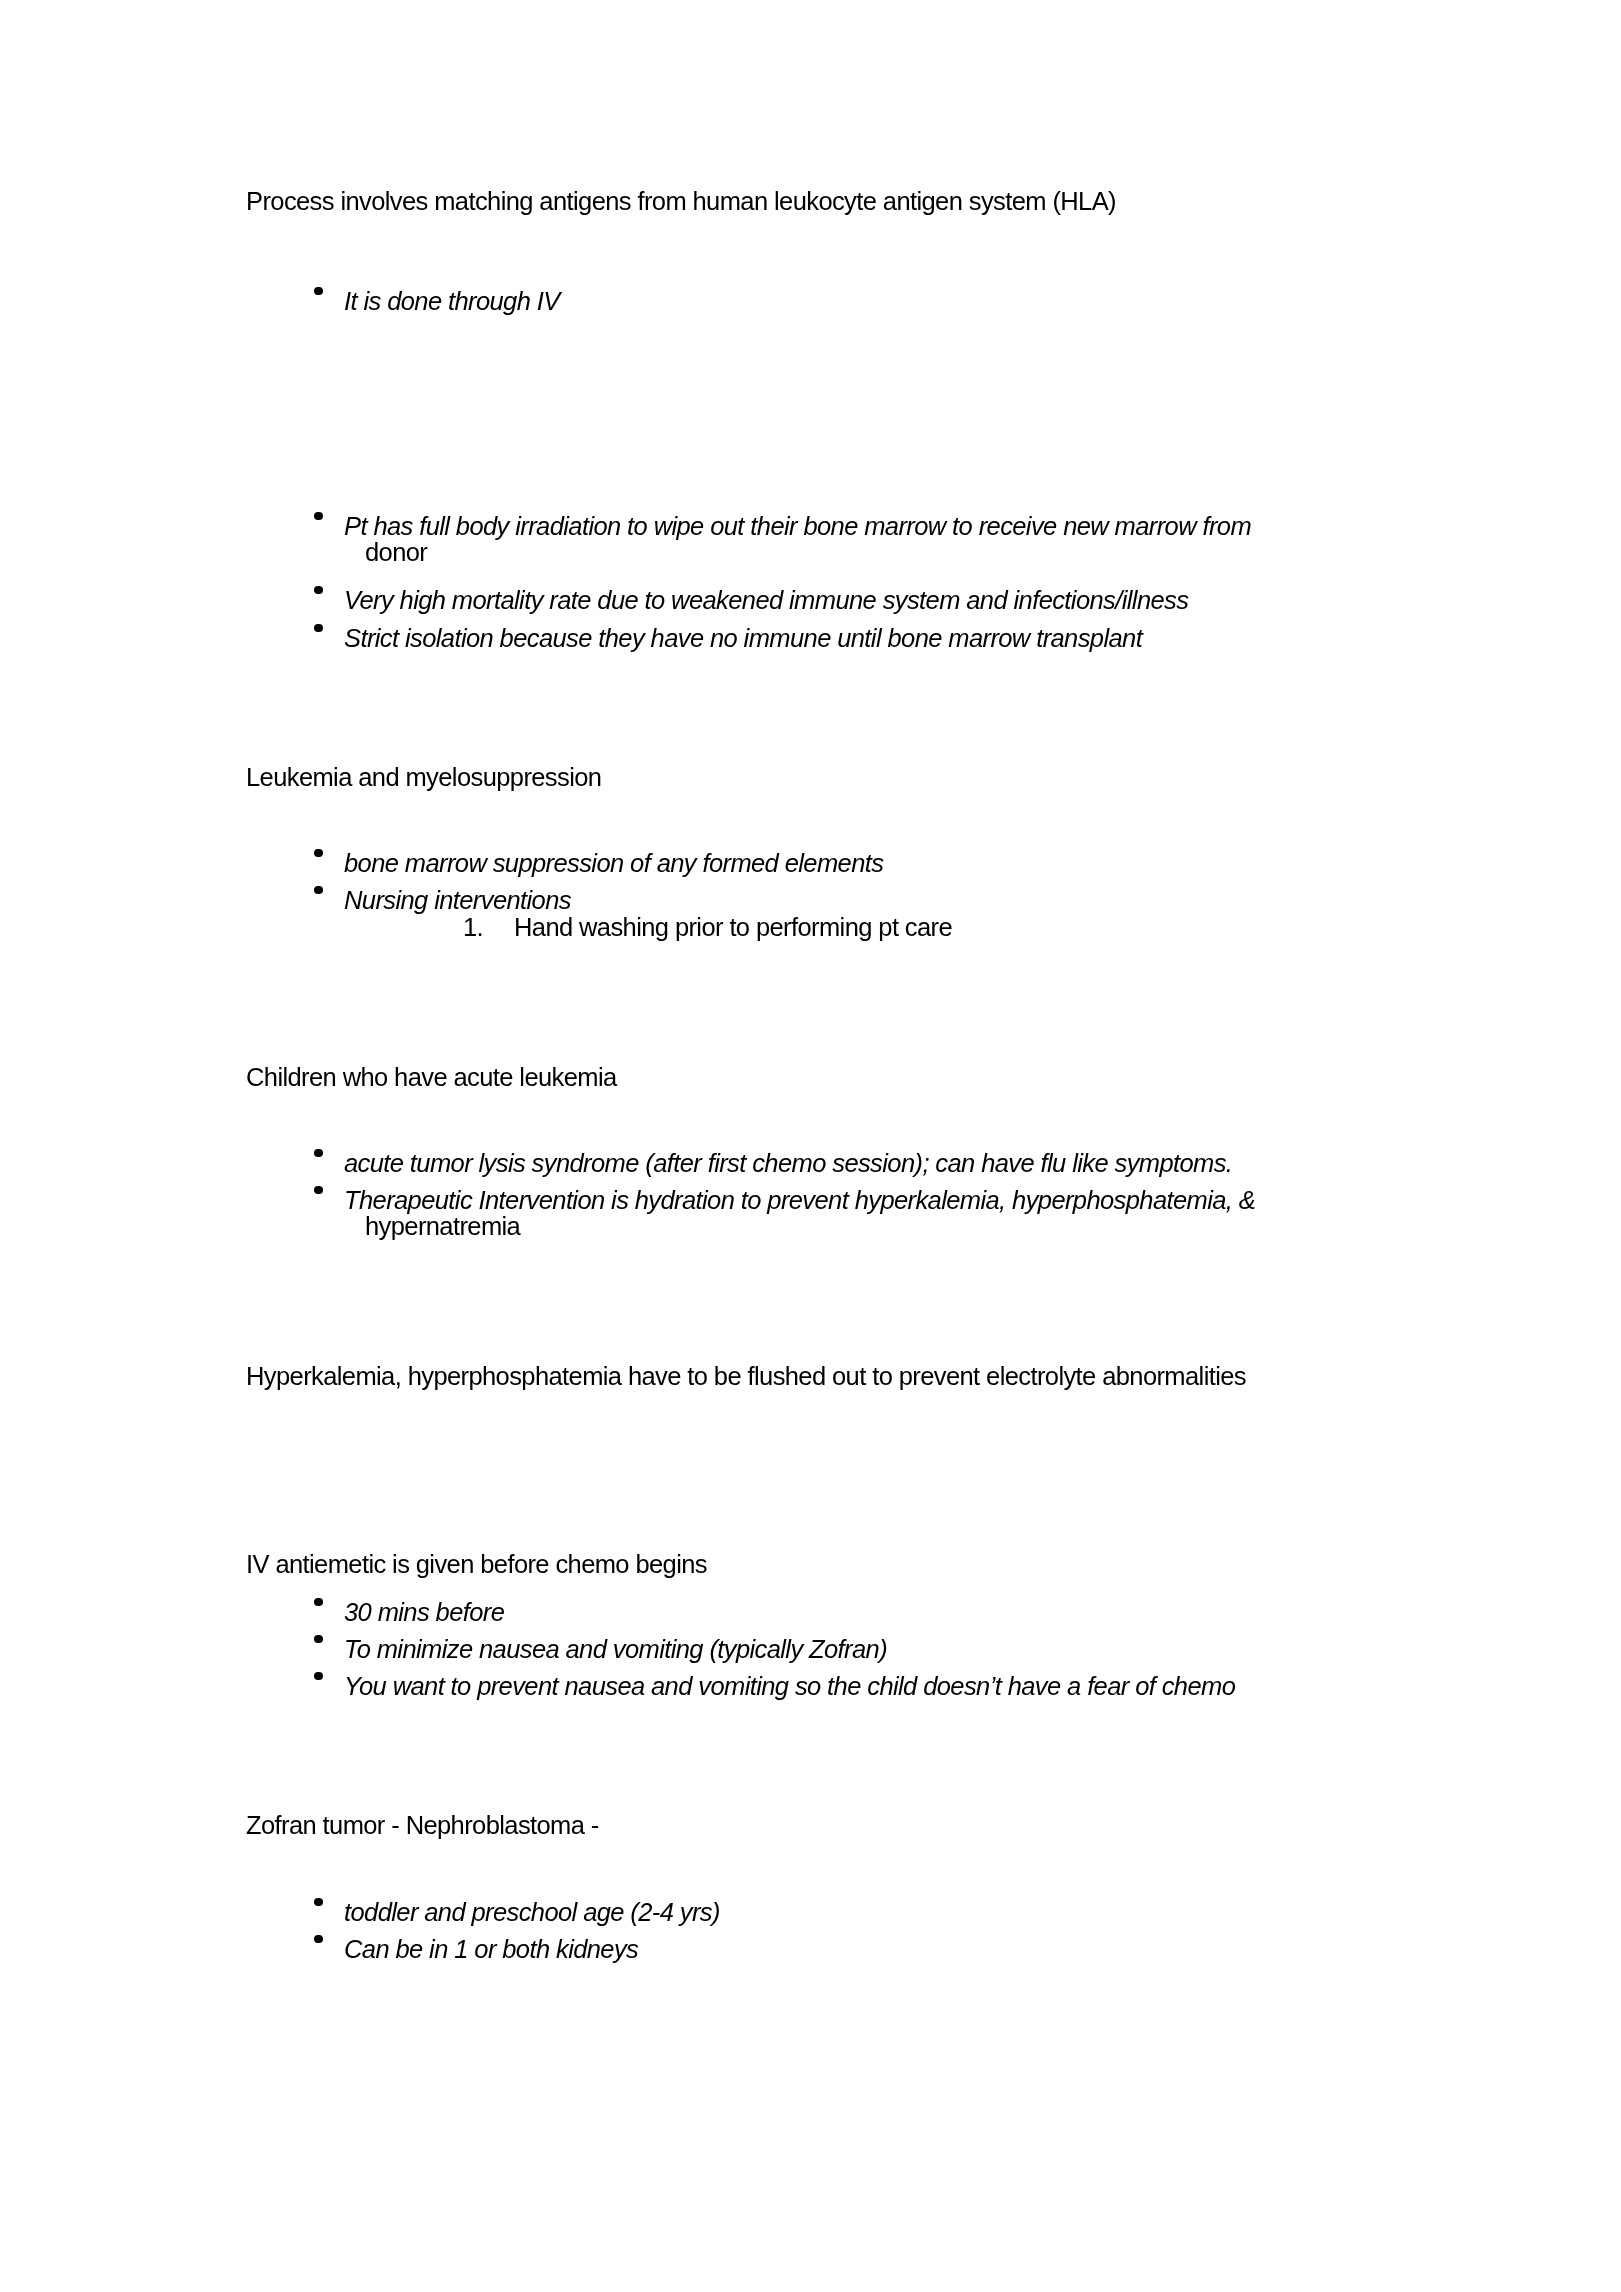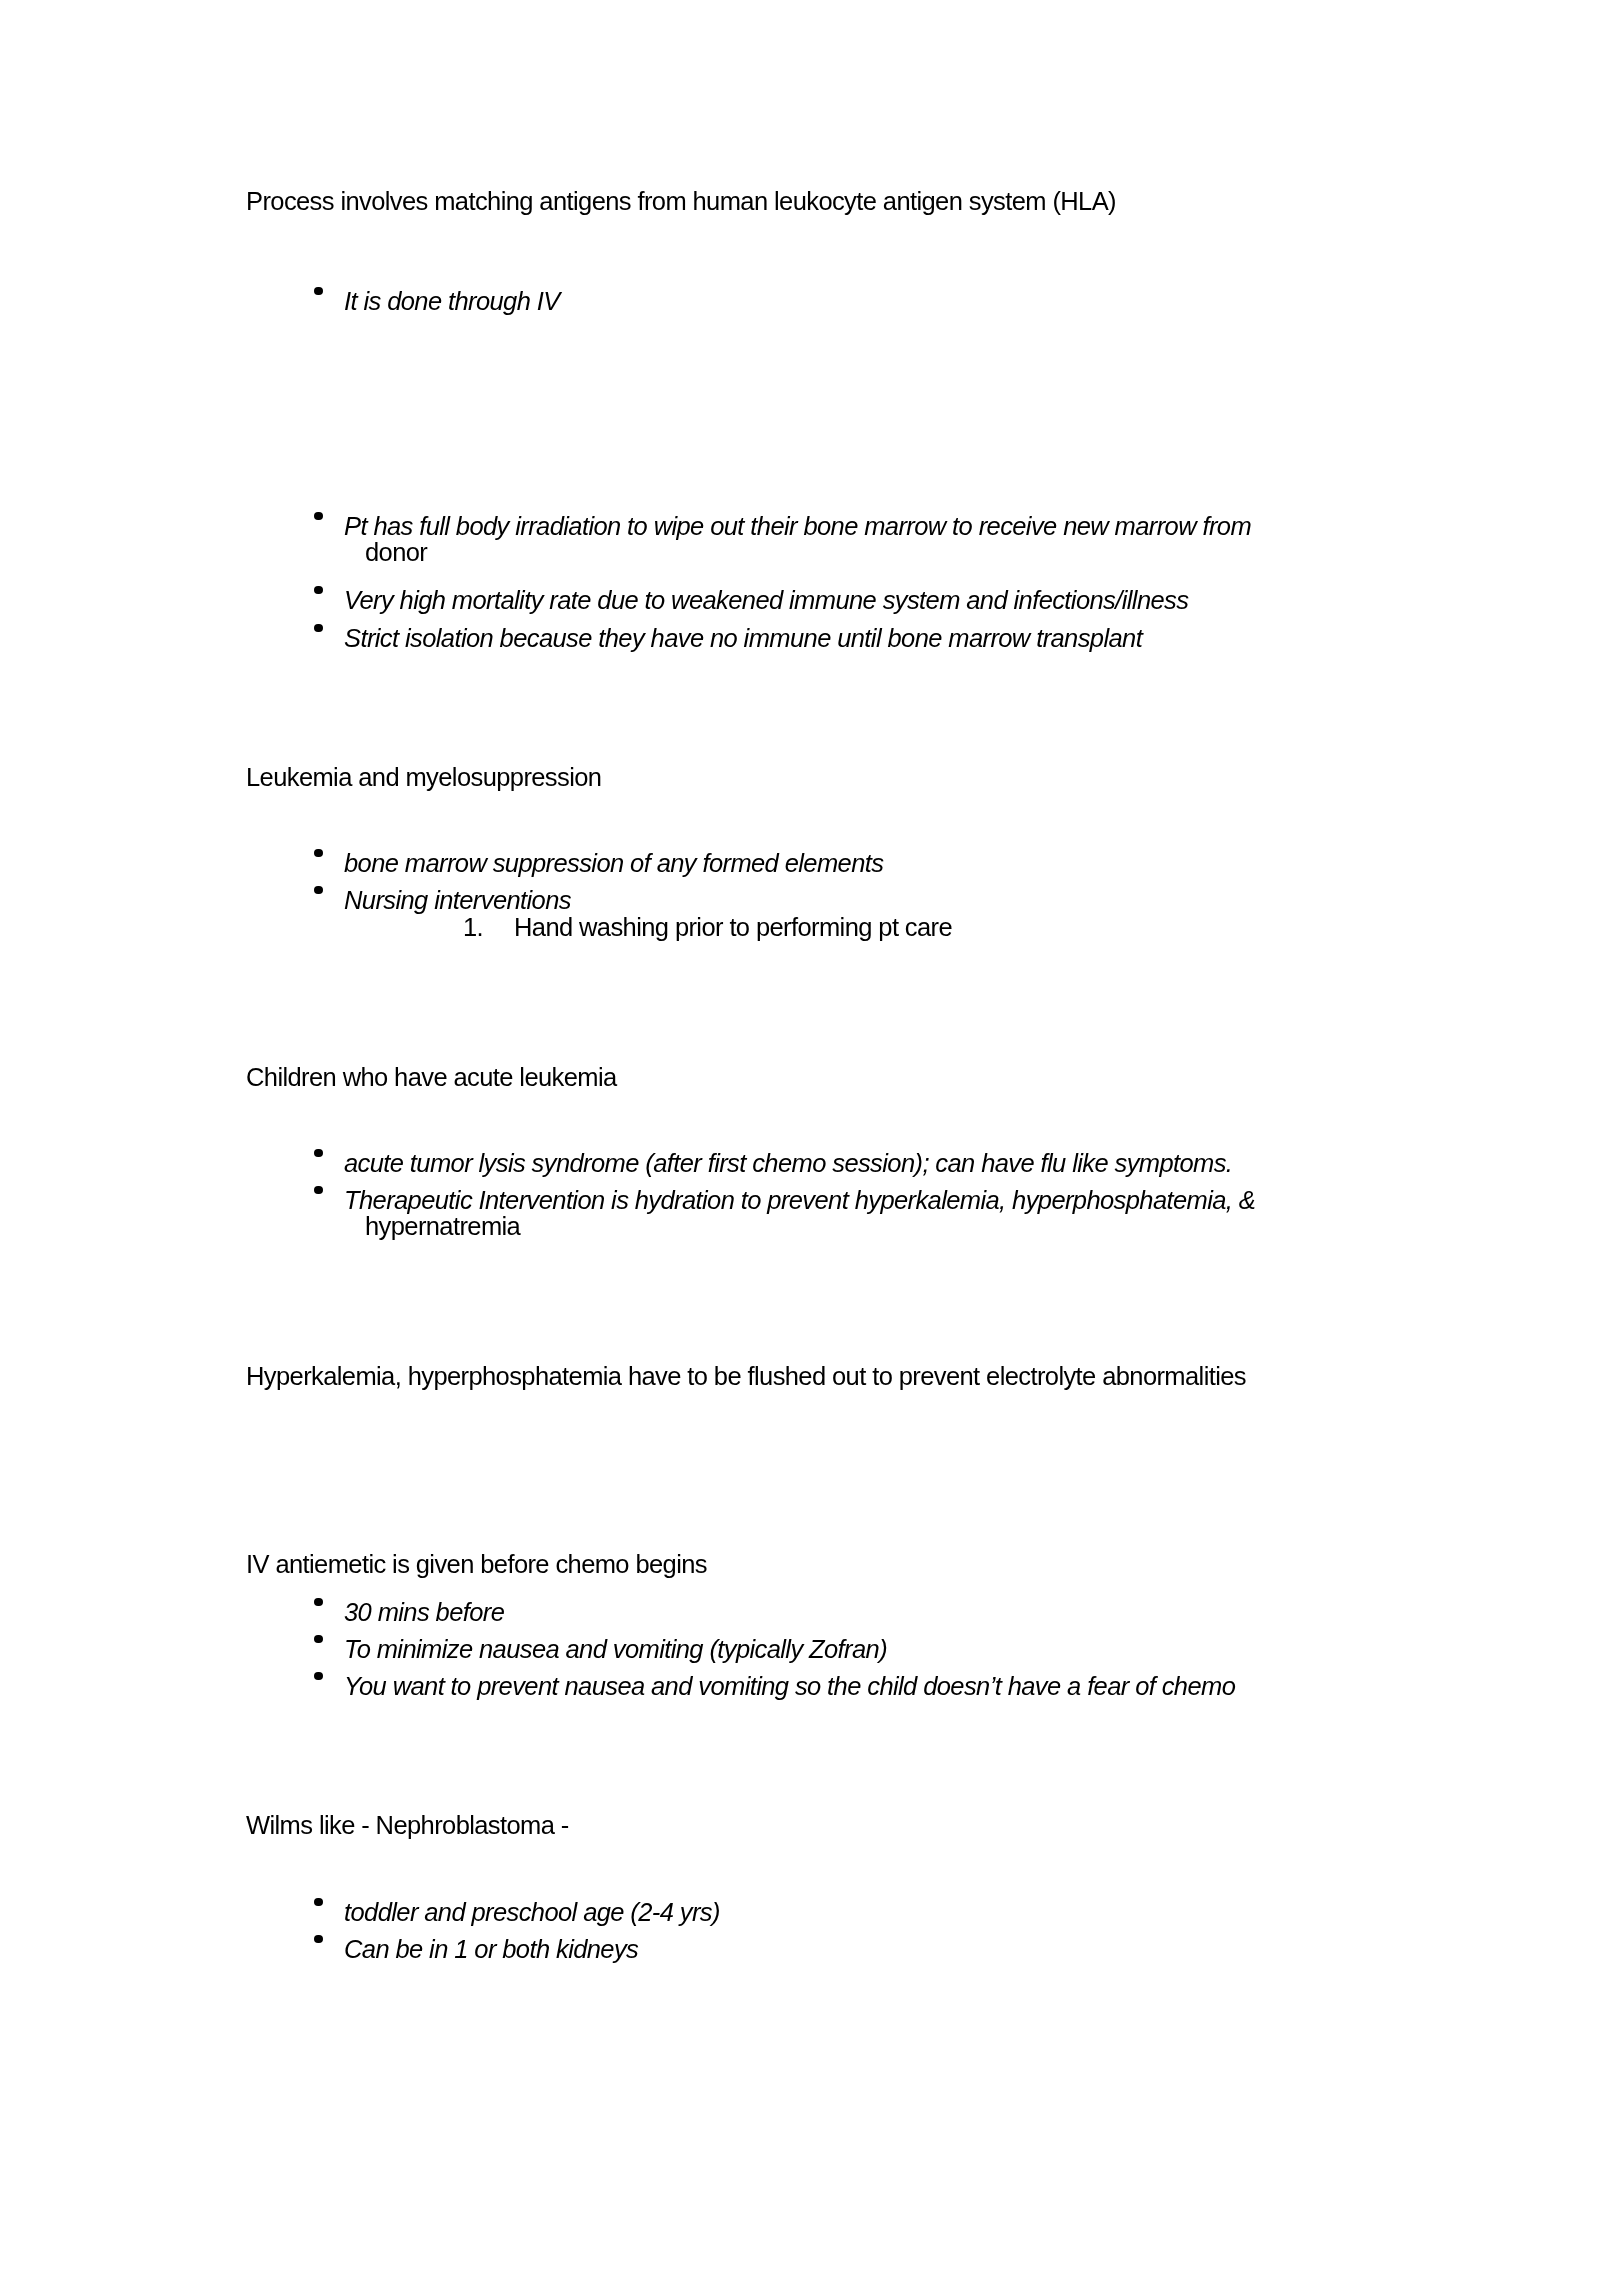--- a/index.html
+++ b/index.html
@@ -136,21 +136,21 @@
   </div>
   <div class="bullet" style="top:1620px;">
     <span class="dot"></span>
     <span class="txt"> To minimize nausea and vomiting (typically Zofran)</span>
   </div>
   <div class="bullet" style="top:1657px;">
     <span class="dot"></span>
     <span class="txt">You want to prevent nausea and vomiting so the child doesn’t have a fear of chemo</span>
   </div>
 
-  <div class="para" style="top:1807px;">Wilms like - Nephroblastoma -</div>
+  <div class="para" style="top:1807px;">Zofran tumor - Nephroblastoma -</div>
   <div class="bullet" style="top:1883px;">
     <span class="dot"></span>
     <span class="txt">toddler and preschool age (2-4 yrs)</span>
   </div>
   <div class="bullet" style="top:1920px;">
     <span class="dot"></span>
     <span class="txt">Can be in 1 or both kidneys</span>
   </div>
 
 </div>

